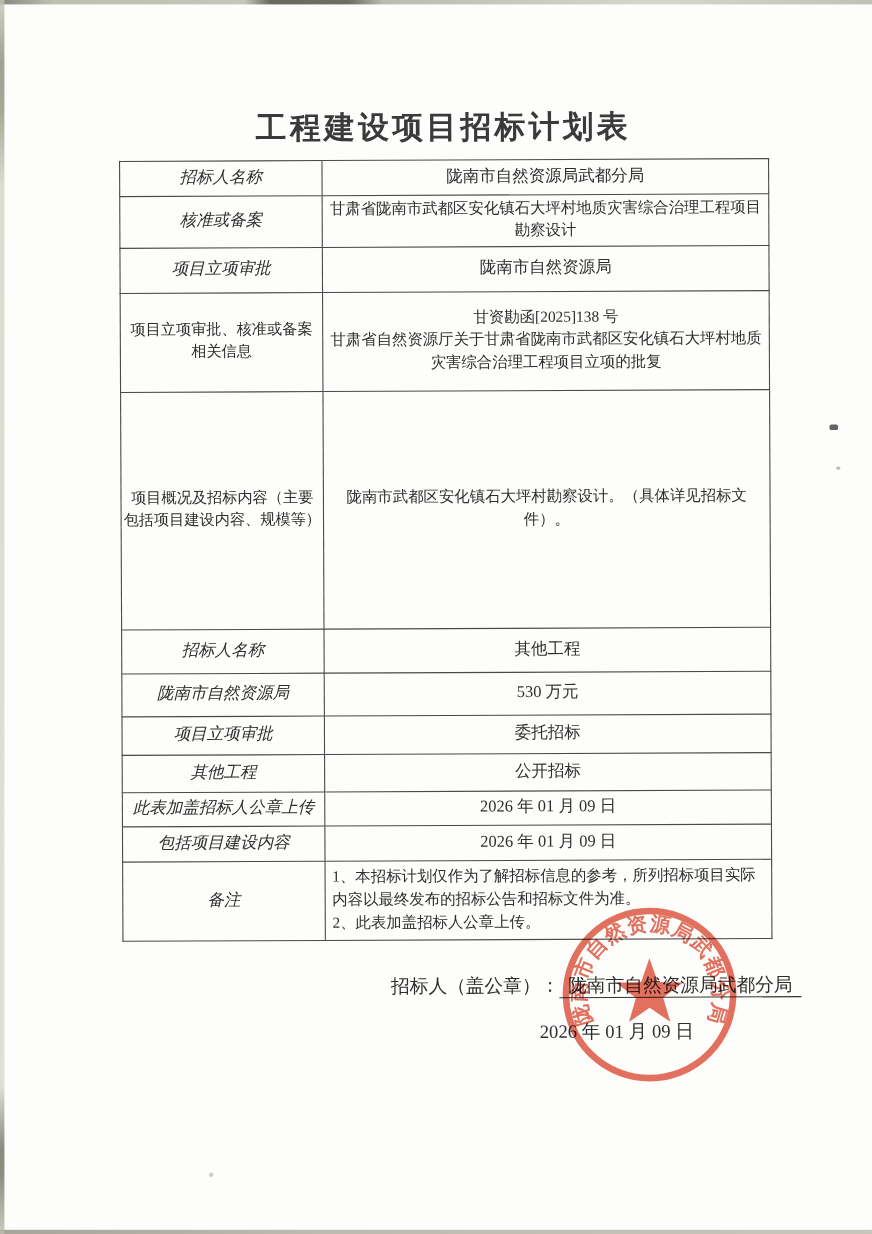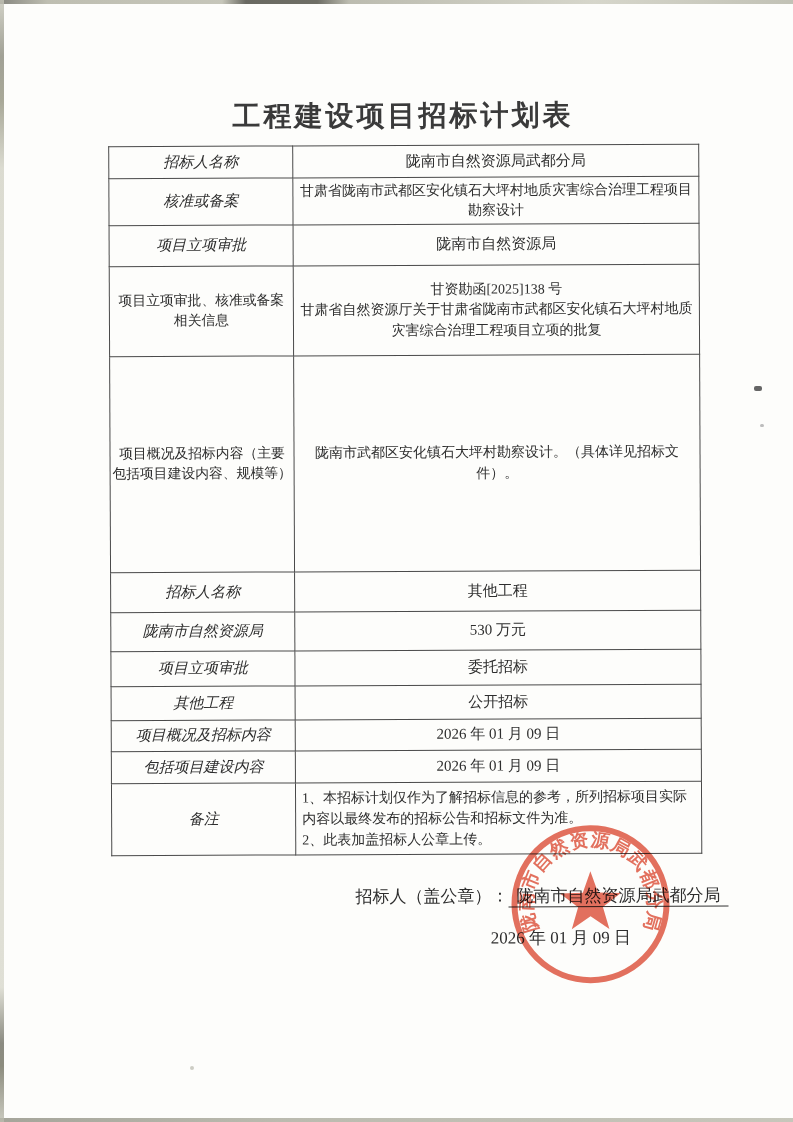--- a/index.html
+++ b/index.html
@@ -115,21 +115,21 @@
     </tr>
     <tr style="height:35px">
       <td class="lbl">项目立项审批</td>
       <td>委托招标</td>
     </tr>
     <tr style="height:34px">
       <td class="lbl">其他工程</td>
       <td>公开招标</td>
     </tr>
     <tr style="height:31px">
-      <td class="lbl">项目概况及招标内容</td>
+      <td class="lbl">此表加盖招标人公章上传</td>
       <td>2026 年 01 月 09 日</td>
     </tr>
     <tr style="height:32px">
       <td class="lbl">包括项目建设内容</td>
       <td>2026 年 01 月 09 日</td>
     </tr>
     <tr style="height:71px">
       <td class="lbl">备注</td>
       <td class="remark-cell">
         <div>1、本招标计划仅作为了解招标信息的参考，所列招标项目实际内容以最终发布的招标公告和招标文件为准。</div>

